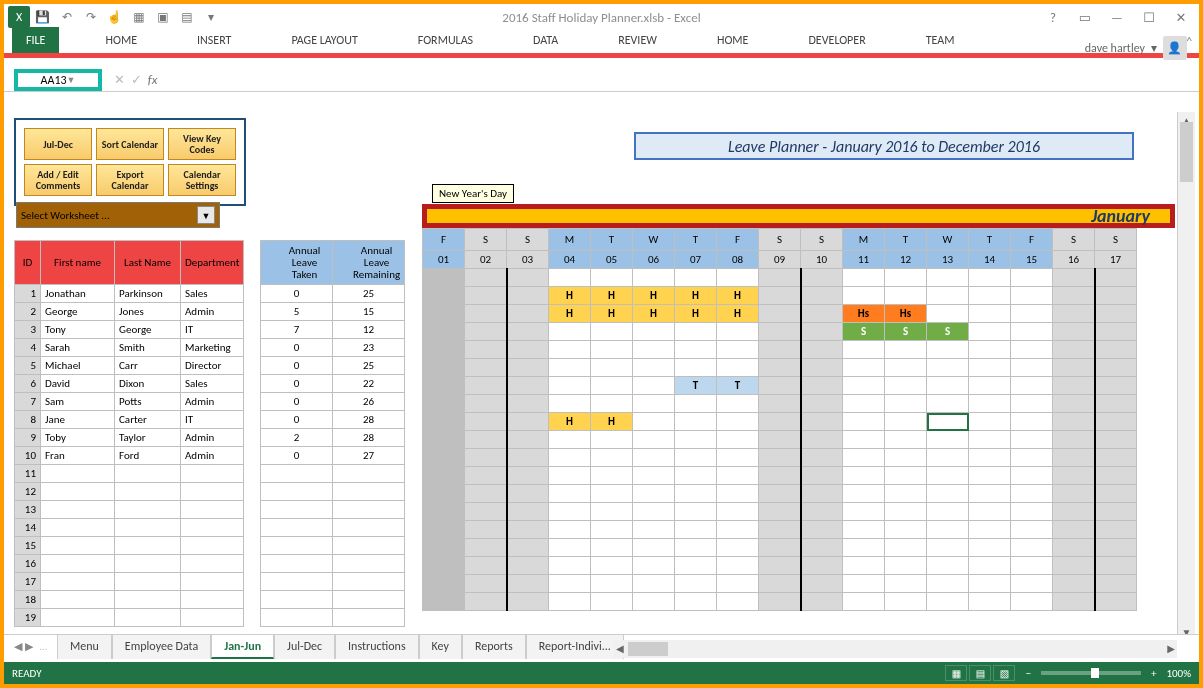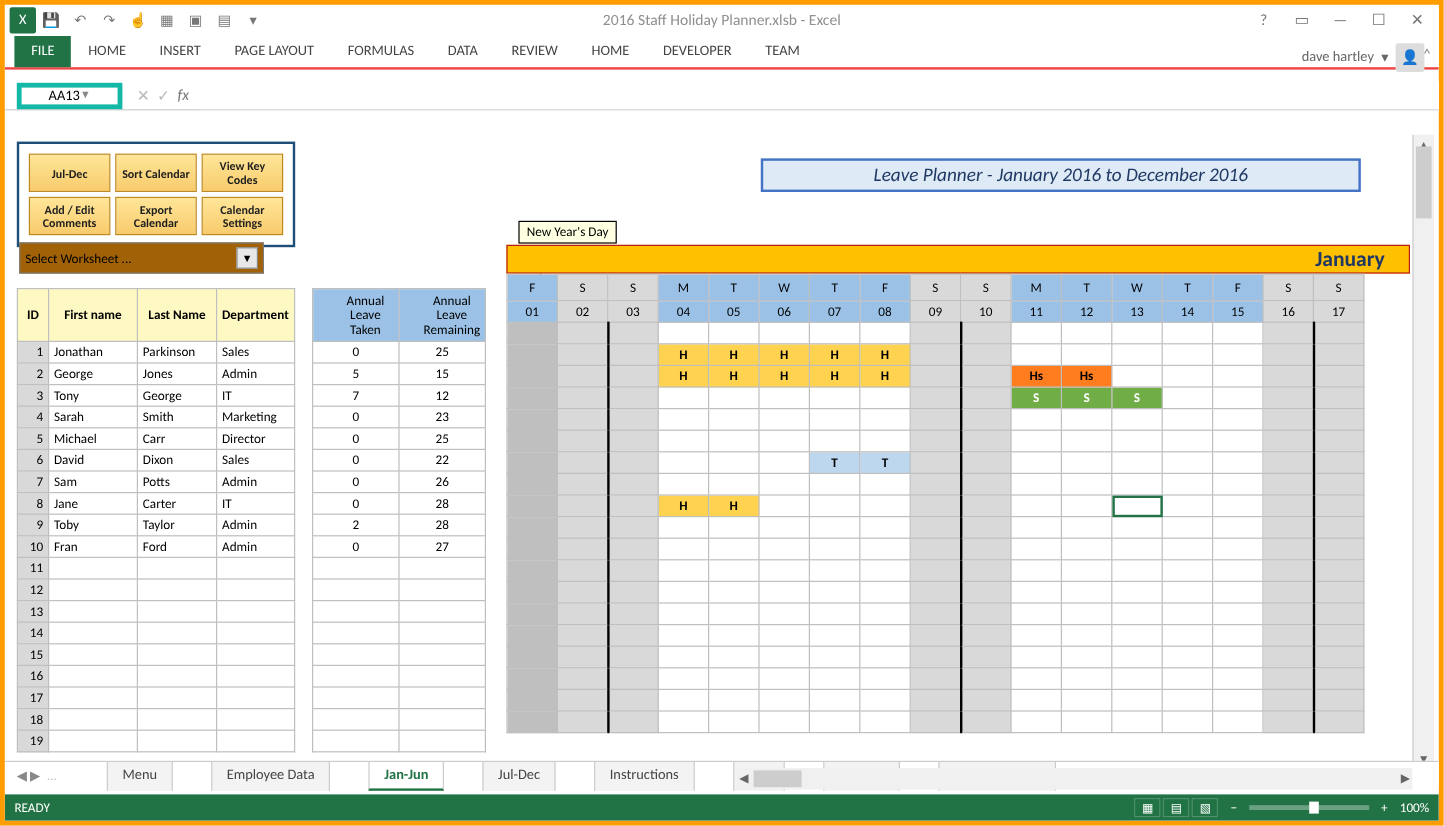--- a/index.html
+++ b/index.html
@@ -8,21 +8,21 @@
 
 .titlebar { height:26px; background:#fff; display:flex; align-items:center; padding:0 4px; position:relative; }
 .titlebar .qat { display:flex; gap:2px; align-items:center; }
 .qat-btn { width:22px; height:22px; display:flex; align-items:center; justify-content:center; font-size:12px; color:#777; cursor:pointer; }
 .qat-btn.excel { background:#217346; color:#fff; border-radius:2px; }
 .titlebar .title { position:absolute; left:50%; transform:translateX(-50%); font-size:13px; color:#8f8f8f; }
 .titlebar .win-controls { position:absolute; right:6px; display:flex; gap:8px; align-items:center; }
 .win-btn { width:24px; height:22px; display:flex; align-items:center; justify-content:center; font-size:13px; color:#777; cursor:pointer; }
 
 
-.ribbon-tabs { height:28px; background:#fff; display:flex; align-items:flex-end; border-bottom:2px solid #ef4444; padding-left:8px; }
+.ribbon-tabs { height:28px; background:#fff; display:flex; align-items:flex-end; border-bottom:5px solid #ef4444; padding-left:8px;gap:32px; }
 .ribbon-tab { padding:6px 14px; font-size:12px; color:#444; cursor:pointer; }
 .ribbon-tab.file { background:#217346; color:#fff; font-weight:400; }
 .ribbon-user { position:absolute; right:12px; top:32px; font-size:12px; color:#666; display:flex; align-items:center; gap:6px; }
 .ribbon-user .avatar { width:24px; height:24px; background:#ddd; border-radius:2px; display:flex; align-items:center; justify-content:center; color:#999; }
 .ribbon-collapse { position:absolute; bottom:2px; right:6px; font-size:14px; color:#888; cursor:pointer; }
 
 
 .formula-row { height:24px; display:flex; align-items:center; border-bottom:1px solid #ccc; background:#fff; margin-top:10px; }
 .name-box { width:88px; height:22px; border:4px solid #14b8a6; margin:0 4px 0 10px; font-size:12px; padding:2px 4px; display:flex; align-items:center; justify-content:center; }
 .name-box span.arrow { font-size:9px; color:#888; }
@@ -43,26 +43,26 @@
 .ws-select .btn { width:18px; height:18px; border:1px solid #888; background:#e8e8e8; display:flex; align-items:center; justify-content:center; font-size:9px; }
 
 
 .main-title { position:absolute; left:630px; top:20px; width:500px; height:28px; border:2px solid #4472c4; background:#deebf6; display:flex; align-items:center; justify-content:center; font-weight:normal; font-style:italic; font-size:16px; color:#1f3864; }
 
 
 .callout { position:absolute; left:428px; top:72px; background:#ffffe1; border:1px solid #000; font-size:11px; padding:2px 6px; }
 .callout-line { position:absolute; left:452px; top:94px; width:2px; height:30px; border-left:1px solid #c00; transform:rotate(15deg); transform-origin:top; pointer-events:none; }
 
 
-.month-bar { position:absolute; left:418px; top:92px; right:24px; height:24px; background:#ffc000; border:1px solid #b91c1c; display:flex; align-items:center; justify-content:flex-end; padding-right:20px; font-weight:bold; font-size:18px; color:#1f3864; }
+.month-bar { position:absolute; left:418px; top:92px; right:24px; height:24px; background:#ffc000; border:5px solid #b91c1c; display:flex; align-items:center; justify-content:flex-end; padding-right:20px; font-weight:bold; font-style:italic; font-size:18px; color:#1f3864; }
 
 
 .info-table { position:absolute; left:10px; top:128px; border-collapse:collapse; font-size:11px; }
 .info-table th, .info-table td { border:1px solid #bfbfbf; padding:1px 4px; height:18px; }
-.info-table th { background:#fef9c3; font-weight:bold; height:44px; vertical-align:middle; }
+.info-table th { background:#ef4444; font-weight:normal; height:44px; vertical-align:middle; }
 .info-table td.idcol { background:#d9d9d9; text-align:right; padding-right:4px; width:26px;}
 .info-table td { background:#fff; }
 .info-table td.name { width:74px; }
 .info-table td.last { width:66px; }
 .info-table td.dept { width:62px; }
 
 .leave-table { position:absolute; left:256px; top:128px; border-collapse:collapse; font-size:11px; }
 .leave-table th, .leave-table td { border:1px solid #bfbfbf; padding:1px 4px; height:18px; text-align:center; }
 .leave-table th { background:#9bc2e6; width:72px; height:44px; font-weight:normal; line-height:12px;padding-left:20px; }
 .leave-table td { background:#fff; width:72px; }
@@ -83,21 +83,21 @@
 
 .vscroll { position:absolute; right:4px; top:0; bottom:0; width:18px; background:#f0f0f0; border-left:1px solid #ccc; }
 .vscroll .thumb { position:absolute; left:2px; right:2px; top:10px; height:60px; background:#cdcdcd; }
 .vscroll .arr { position:absolute; left:0; right:0; height:16px; display:flex; align-items:center; justify-content:center; font-size:10px; color:#666; }
 .hscroll { position:absolute; left:610px; right:22px; bottom:0; height:18px; background:#f0f0f0; }
 .hscroll .thumb { position:absolute; top:2px; bottom:2px; left:14px; width:40px; background:#cdcdcd; }
 
 
 .sheet-tabs { position:absolute; left:0; right:0; bottom:26px; height:24px; background:#fff; border-top:1px solid #ccc; display:flex; align-items:center; }
 .tab-nav { display:flex; gap:6px; padding:0 10px; color:#888; font-size:11px; }
-.sheet-tab { padding:4px 12px; font-size:12px; border-left:1px solid #ccc; border-right:1px solid #ccc; cursor:pointer; color:#444; background:#f3f3f3;margin-left:32px; }
+.sheet-tab { padding:4px 12px; font-size:12px; border-left:1px solid #ccc; border-right:1px solid #ccc; cursor:pointer; color:#444; background:#f3f3f3; }
 .sheet-tab.active { background:#fff; border-bottom:2px solid #217346; font-weight:bold; color:#217346; }
 .tab-add { padding:0 8px; color:#888; cursor:pointer; }
 
 
 .statusbar { position:absolute; left:0; right:0; bottom:0; height:22px; background:#217346; color:#fff; display:flex; align-items:center; font-size:11px; padding:0 8px; justify-content:space-between; }
 .statusbar .right { display:flex; align-items:center; gap:10px; }
 .view-btns { display:flex; gap:2px; }
 .view-btn { width:22px; height:16px; border:1px solid #fff3; display:flex; align-items:center; justify-content:center; font-size:10px; }
 .zoom-slider { width:100px; height:4px; background:#fff5; position:relative; }
 .zoom-slider .handle { position:absolute; left:50%; top:-3px; width:8px; height:10px; background:#fff; }

